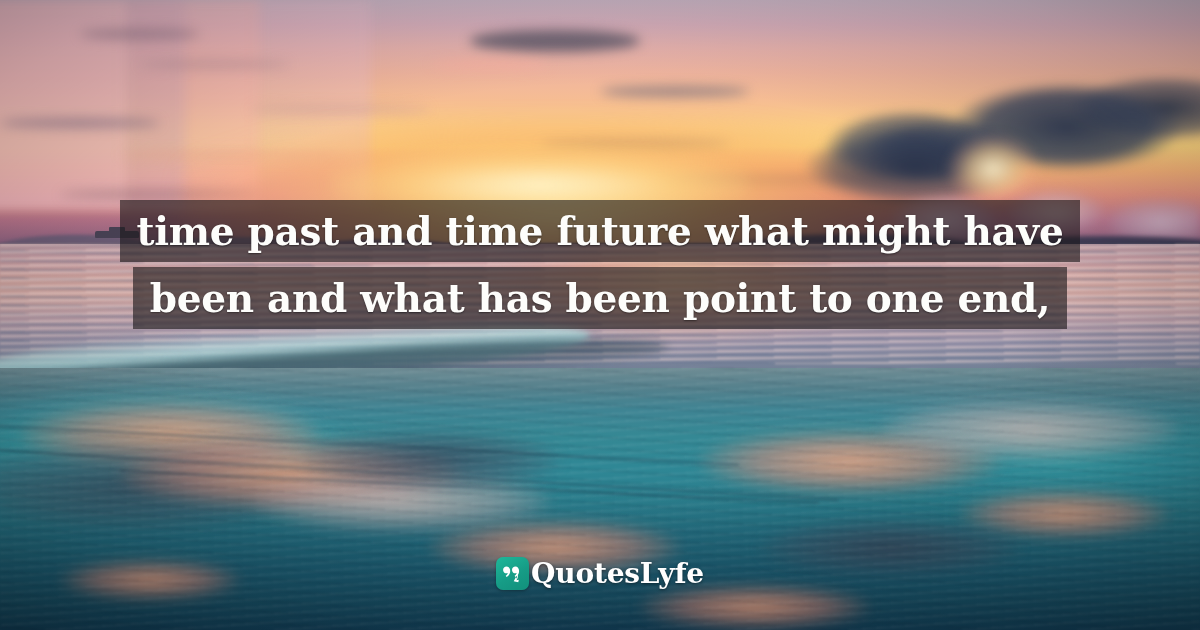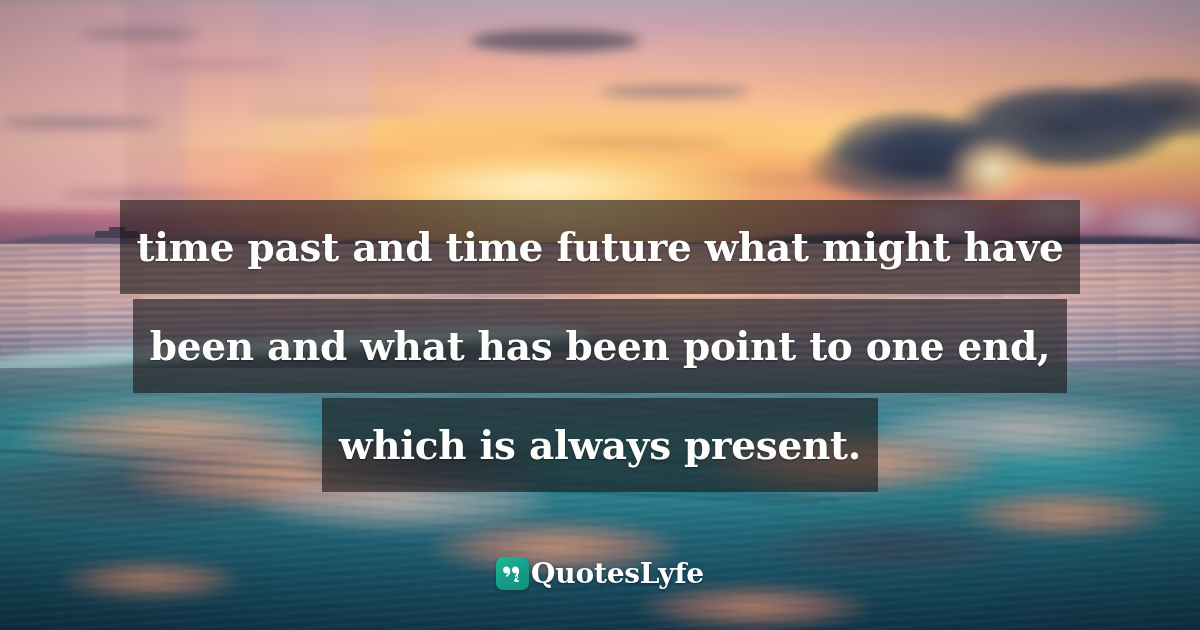--- a/index.html
+++ b/index.html
@@ -251,21 +251,21 @@
   }
   .qline{
     display:inline-block;
     background:rgba(26,23,24,.62);
     color:#fdfdfb;
     font-family:"DejaVu Serif", serif;
     font-weight:bold;
     font-size:39px;
     line-height:62px;
     letter-spacing:-.3px;
-    padding:16px 17px;
+    padding:0 17px;
     white-space:nowrap;
     text-shadow:0 1px 2px rgba(0,0,0,.45);
   }
   .qline + .qline{ margin-top:5px;text-align:right; }
 
   .author-wrap{
     position:absolute; left:0; right:0; top:423px;
     display:flex; justify-content:center;
   }
   .author{
@@ -368,21 +368,20 @@
     <div class="diag" style="left:120px; top:470px; width:700px; transform:rotate(2.6deg);"></div>
 
     <div class="vignette"></div>
   </div>
 
   <div class="content">
 
     <div class="quote-block">
       <span class="qline">time past and time future what might have</span>
       <span class="qline">been and what has been point to one end,</span>
-      <span class="qline">which is always present.</span>
     </div>
 
 
     <div class="brand">
       <span class="brand-mark">
         <svg width="33" height="33" viewBox="0 0 33 33" aria-hidden="true">
 
           <path d="M10.5 9.5c-1.9 0-3.4 1.5-3.4 3.4 0 1.9 1.5 3.4 3.4 3.4 .5 0 1-.1 1.4-.3-.3 1.2-1.1 2.2-2.2 2.8l.8 1.3c2.3-1.1 3.7-3.3 3.7-6 0-2.6-1.6-4.6-3.7-4.6z" fill="#ffffff"></path>
           <path d="M19.4 9.5c-1.9 0-3.4 1.5-3.4 3.4 0 1.9 1.5 3.4 3.4 3.4 .5 0 1-.1 1.4-.3-.3 1.2-1.1 2.2-2.2 2.8l.8 1.3c2.3-1.1 3.7-3.3 3.7-6 0-2.6-1.6-4.6-3.7-4.6z" fill="#ffffff"></path>
 

